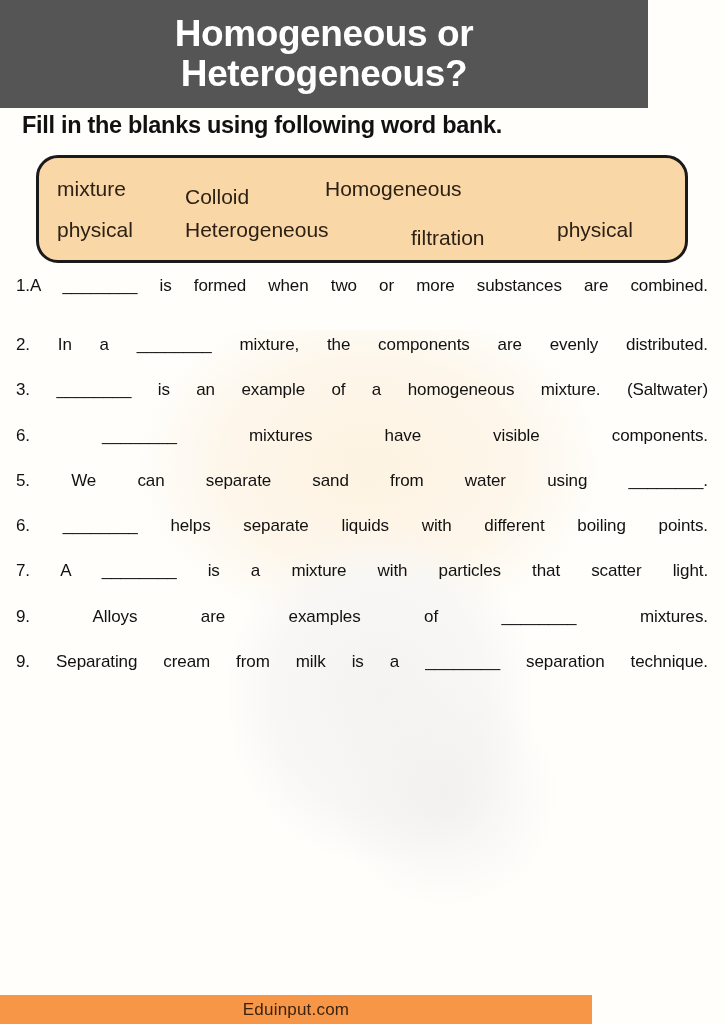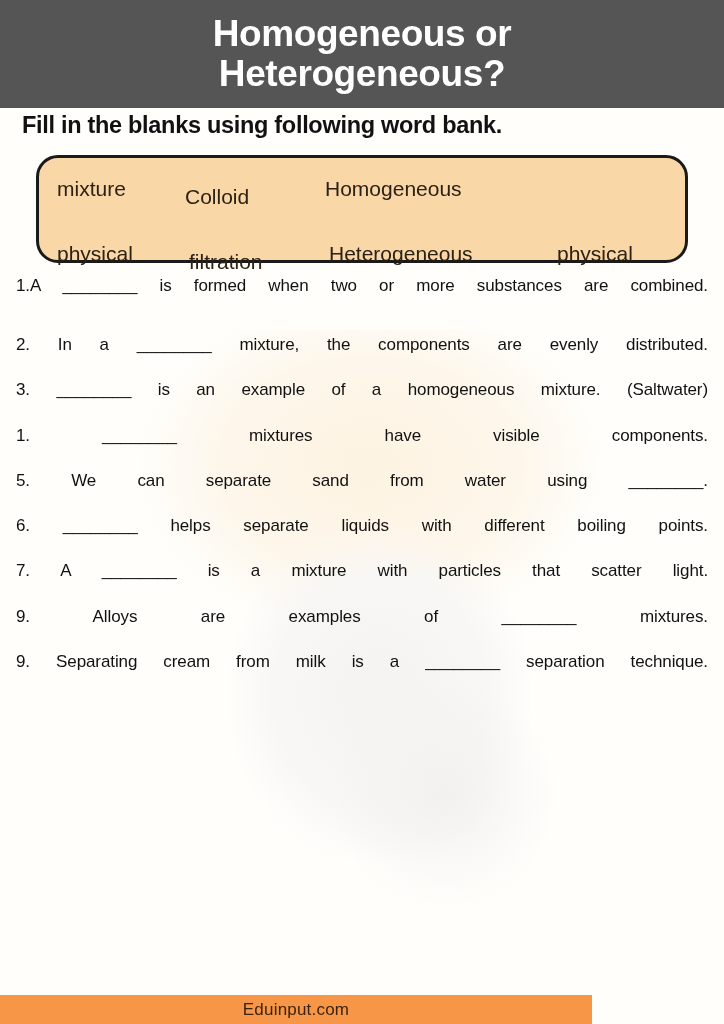--- a/index.html
+++ b/index.html
@@ -56,21 +56,21 @@
     top: 380px;
     width: 230px;
     height: 230px;
     background: radial-gradient(ellipse at 50% 50%, #f2f1ef 0%, rgba(255,255,255,0) 70%);
   }
 
   
   .header {
     position: relative;
     z-index: 2;
-    width: 724px;
+    width: 648px;
     height: 108px;
     background: #555555;
     display: flex;
     align-items: center;
     justify-content: center;
     box-sizing: border-box;
   }
   .header-title {
     color: #ffffff;
     font-size: 37px;
@@ -102,21 +102,20 @@
     width: 652px;
     height: 108px;
     background: #fad7a6;
     border: 3px solid #1a1a1a;
     border-radius: 22px;
     box-sizing: border-box;
     padding: 10px 18px;
     display: flex;
     flex-direction: column;
     justify-content: space-around;
-    gap: 24px;
   }
   .wb-row {
     display: flex;
     align-items: center;
     width: 100%;
   }
   .wb-word {
     color: #2b2115;
     font-size: 21px;
     font-family: "Liberation Sans", sans-serif;
@@ -193,31 +192,31 @@
   <div class="instruction">Fill in the blanks using following word bank.</div>
 
   <div class="wordbank">
     <div class="wb-row first">
       <span class="wb-word wb-c0">mixture</span>
       <span class="wb-word wb-c2">Colloid</span>
       <span class="wb-word wb-c3">Homogeneous</span>
     </div>
     <div class="wb-row second">
       <span class="wb-word wb-c0">physical</span>
+      <span class="wb-word wb-c1">Heterogeneous</span>
       <span class="wb-word wb-c2">filtration</span>
-      <span class="wb-word wb-c1">Heterogeneous</span>
       <span class="wb-word wb-c3">physical</span>
     </div>
   </div>
 
   <div class="questions">
     <p class="q gap-after">1.A ________ is formed when two or more substances are combined.</p>
     <p class="q">2. In a ________ mixture, the components are evenly distributed.</p>
     <p class="q">3. ________ is an example of a homogeneous mixture. (Saltwater)</p>
-    <p class="q">1. ________ mixtures have visible components.</p>
+    <p class="q">6. ________ mixtures have visible components.</p>
     <p class="q">5. We can separate sand from water using ________.</p>
     <p class="q">6. ________ helps separate liquids with different boiling points.</p>
     <p class="q">7. A ________ is a mixture with particles that scatter light.</p>
     <p class="q">9. Alloys are examples of ________ mixtures.</p>
     <p class="q">9. Separating cream from milk is a ________ separation technique.</p>
 
   </div>
 
   <div class="footer">
     <span class="footer-text">Eduinput.com</span>

